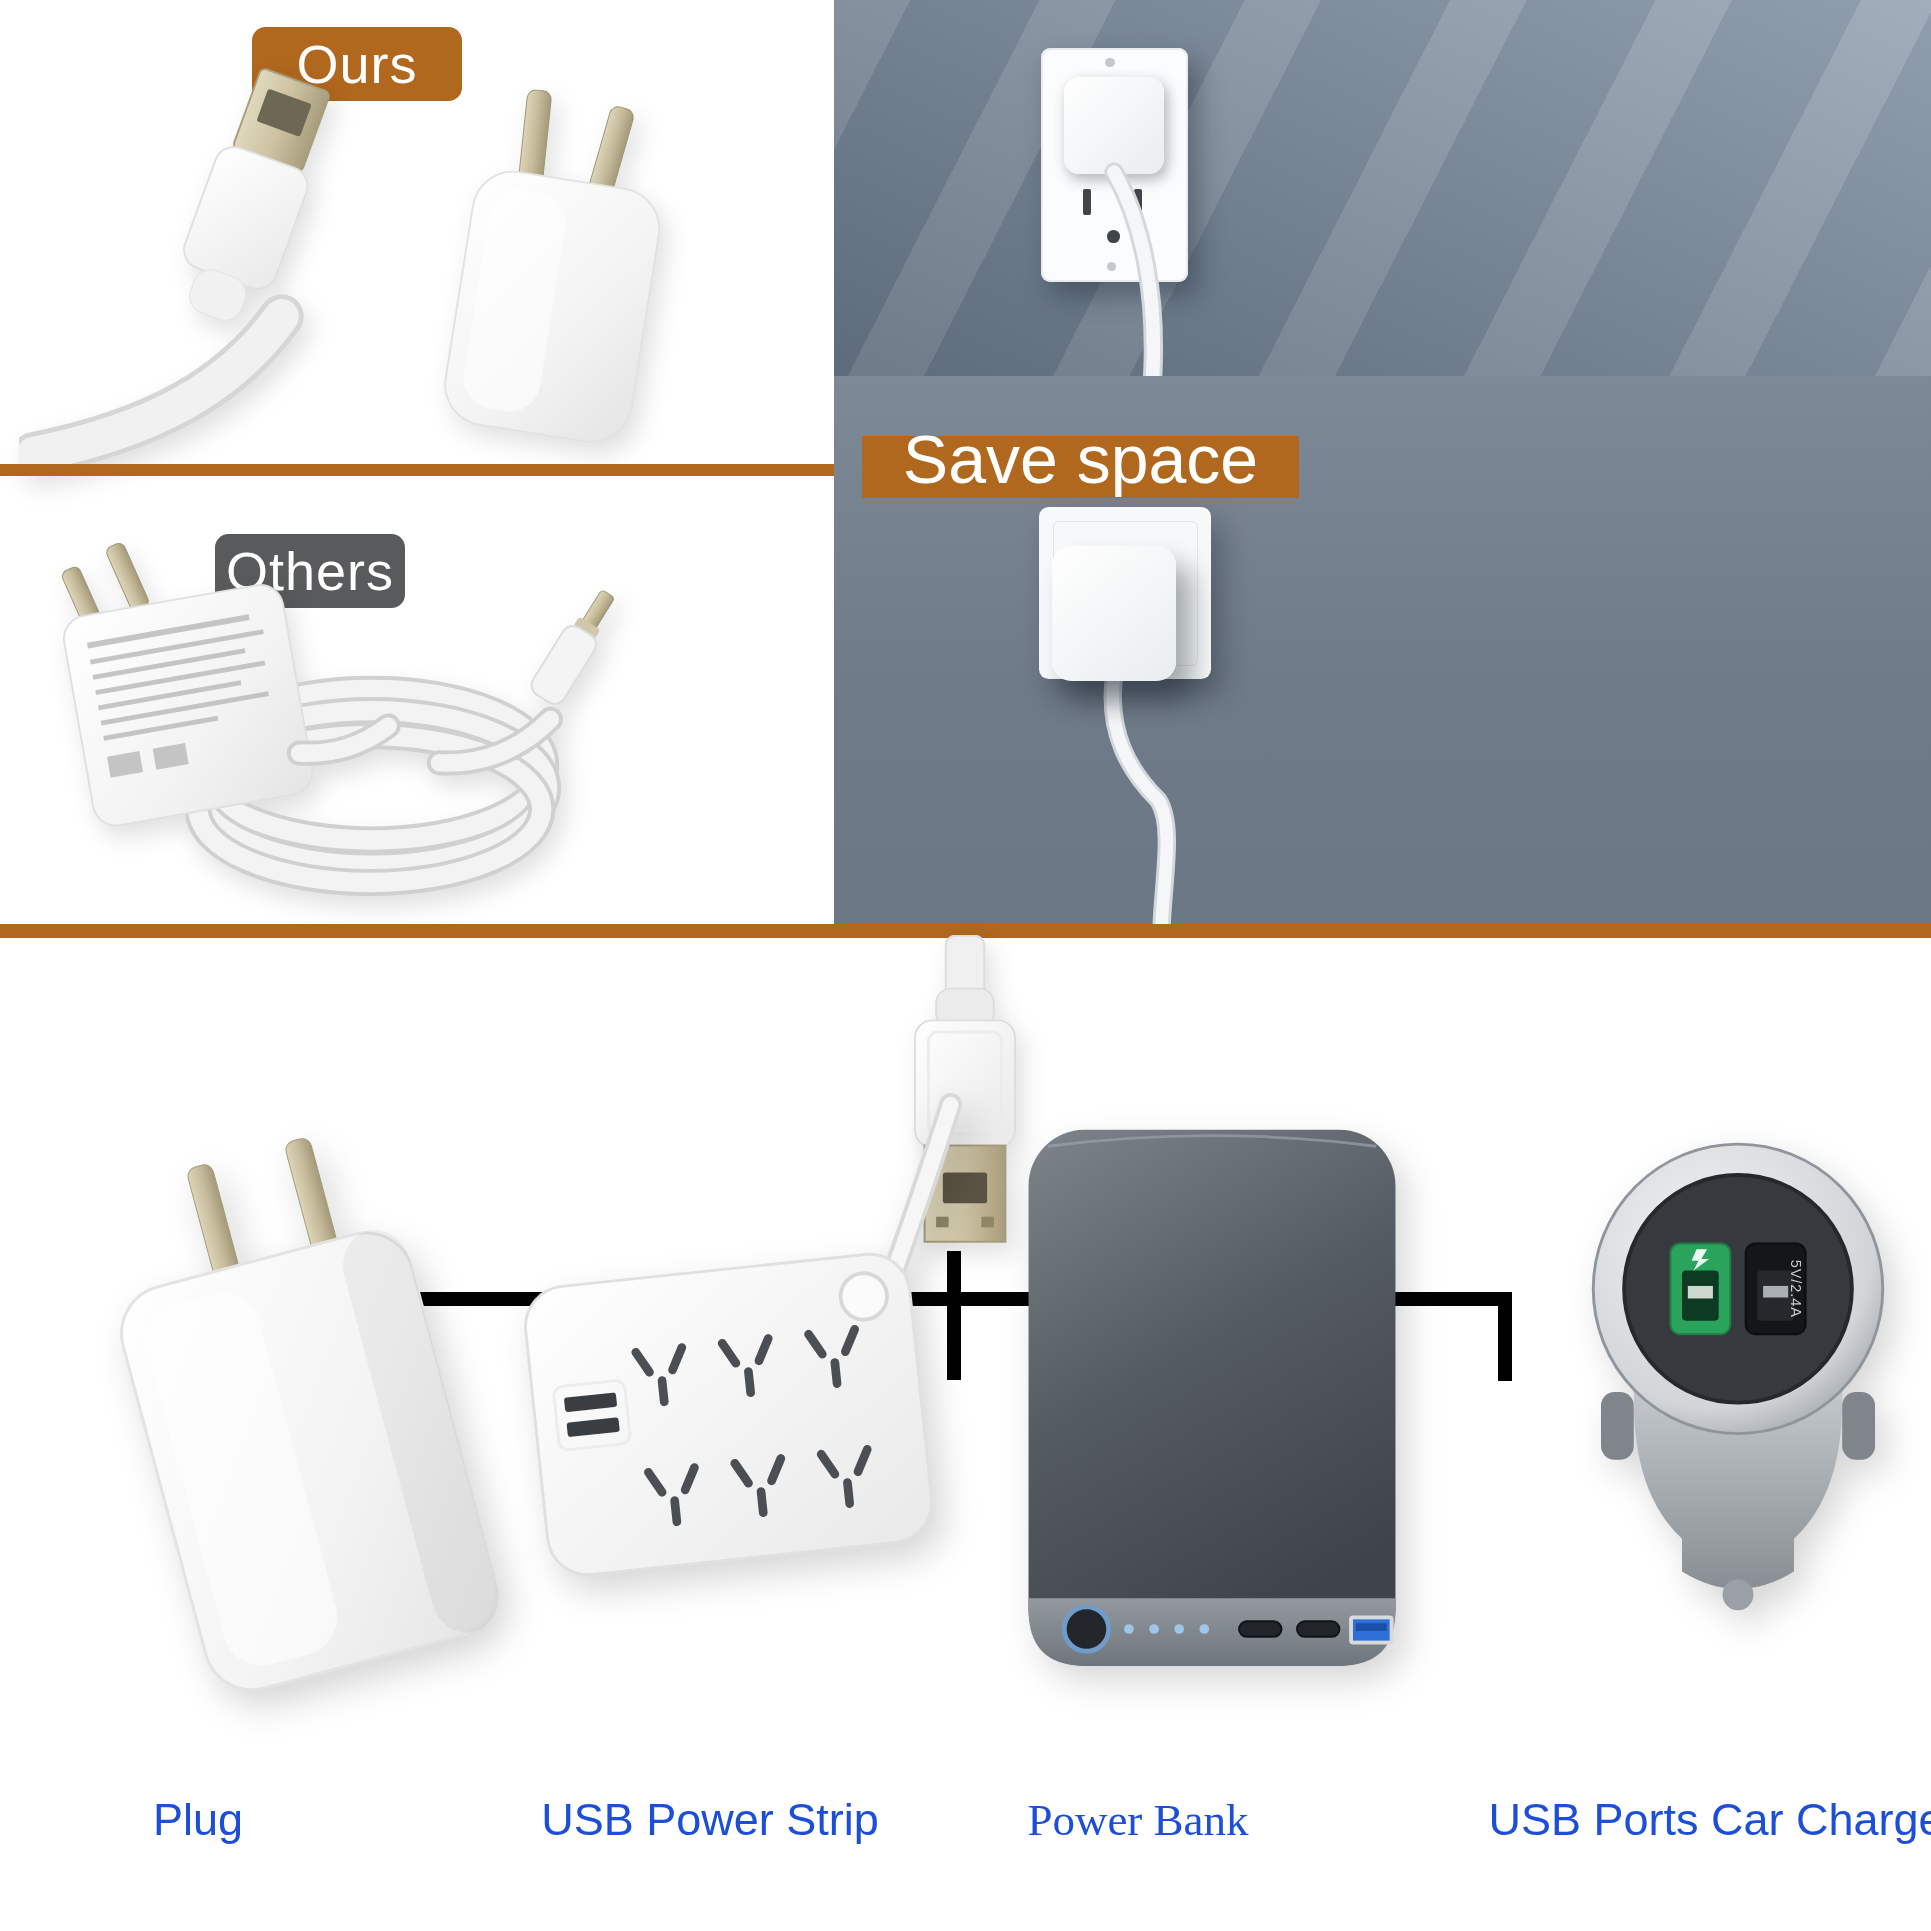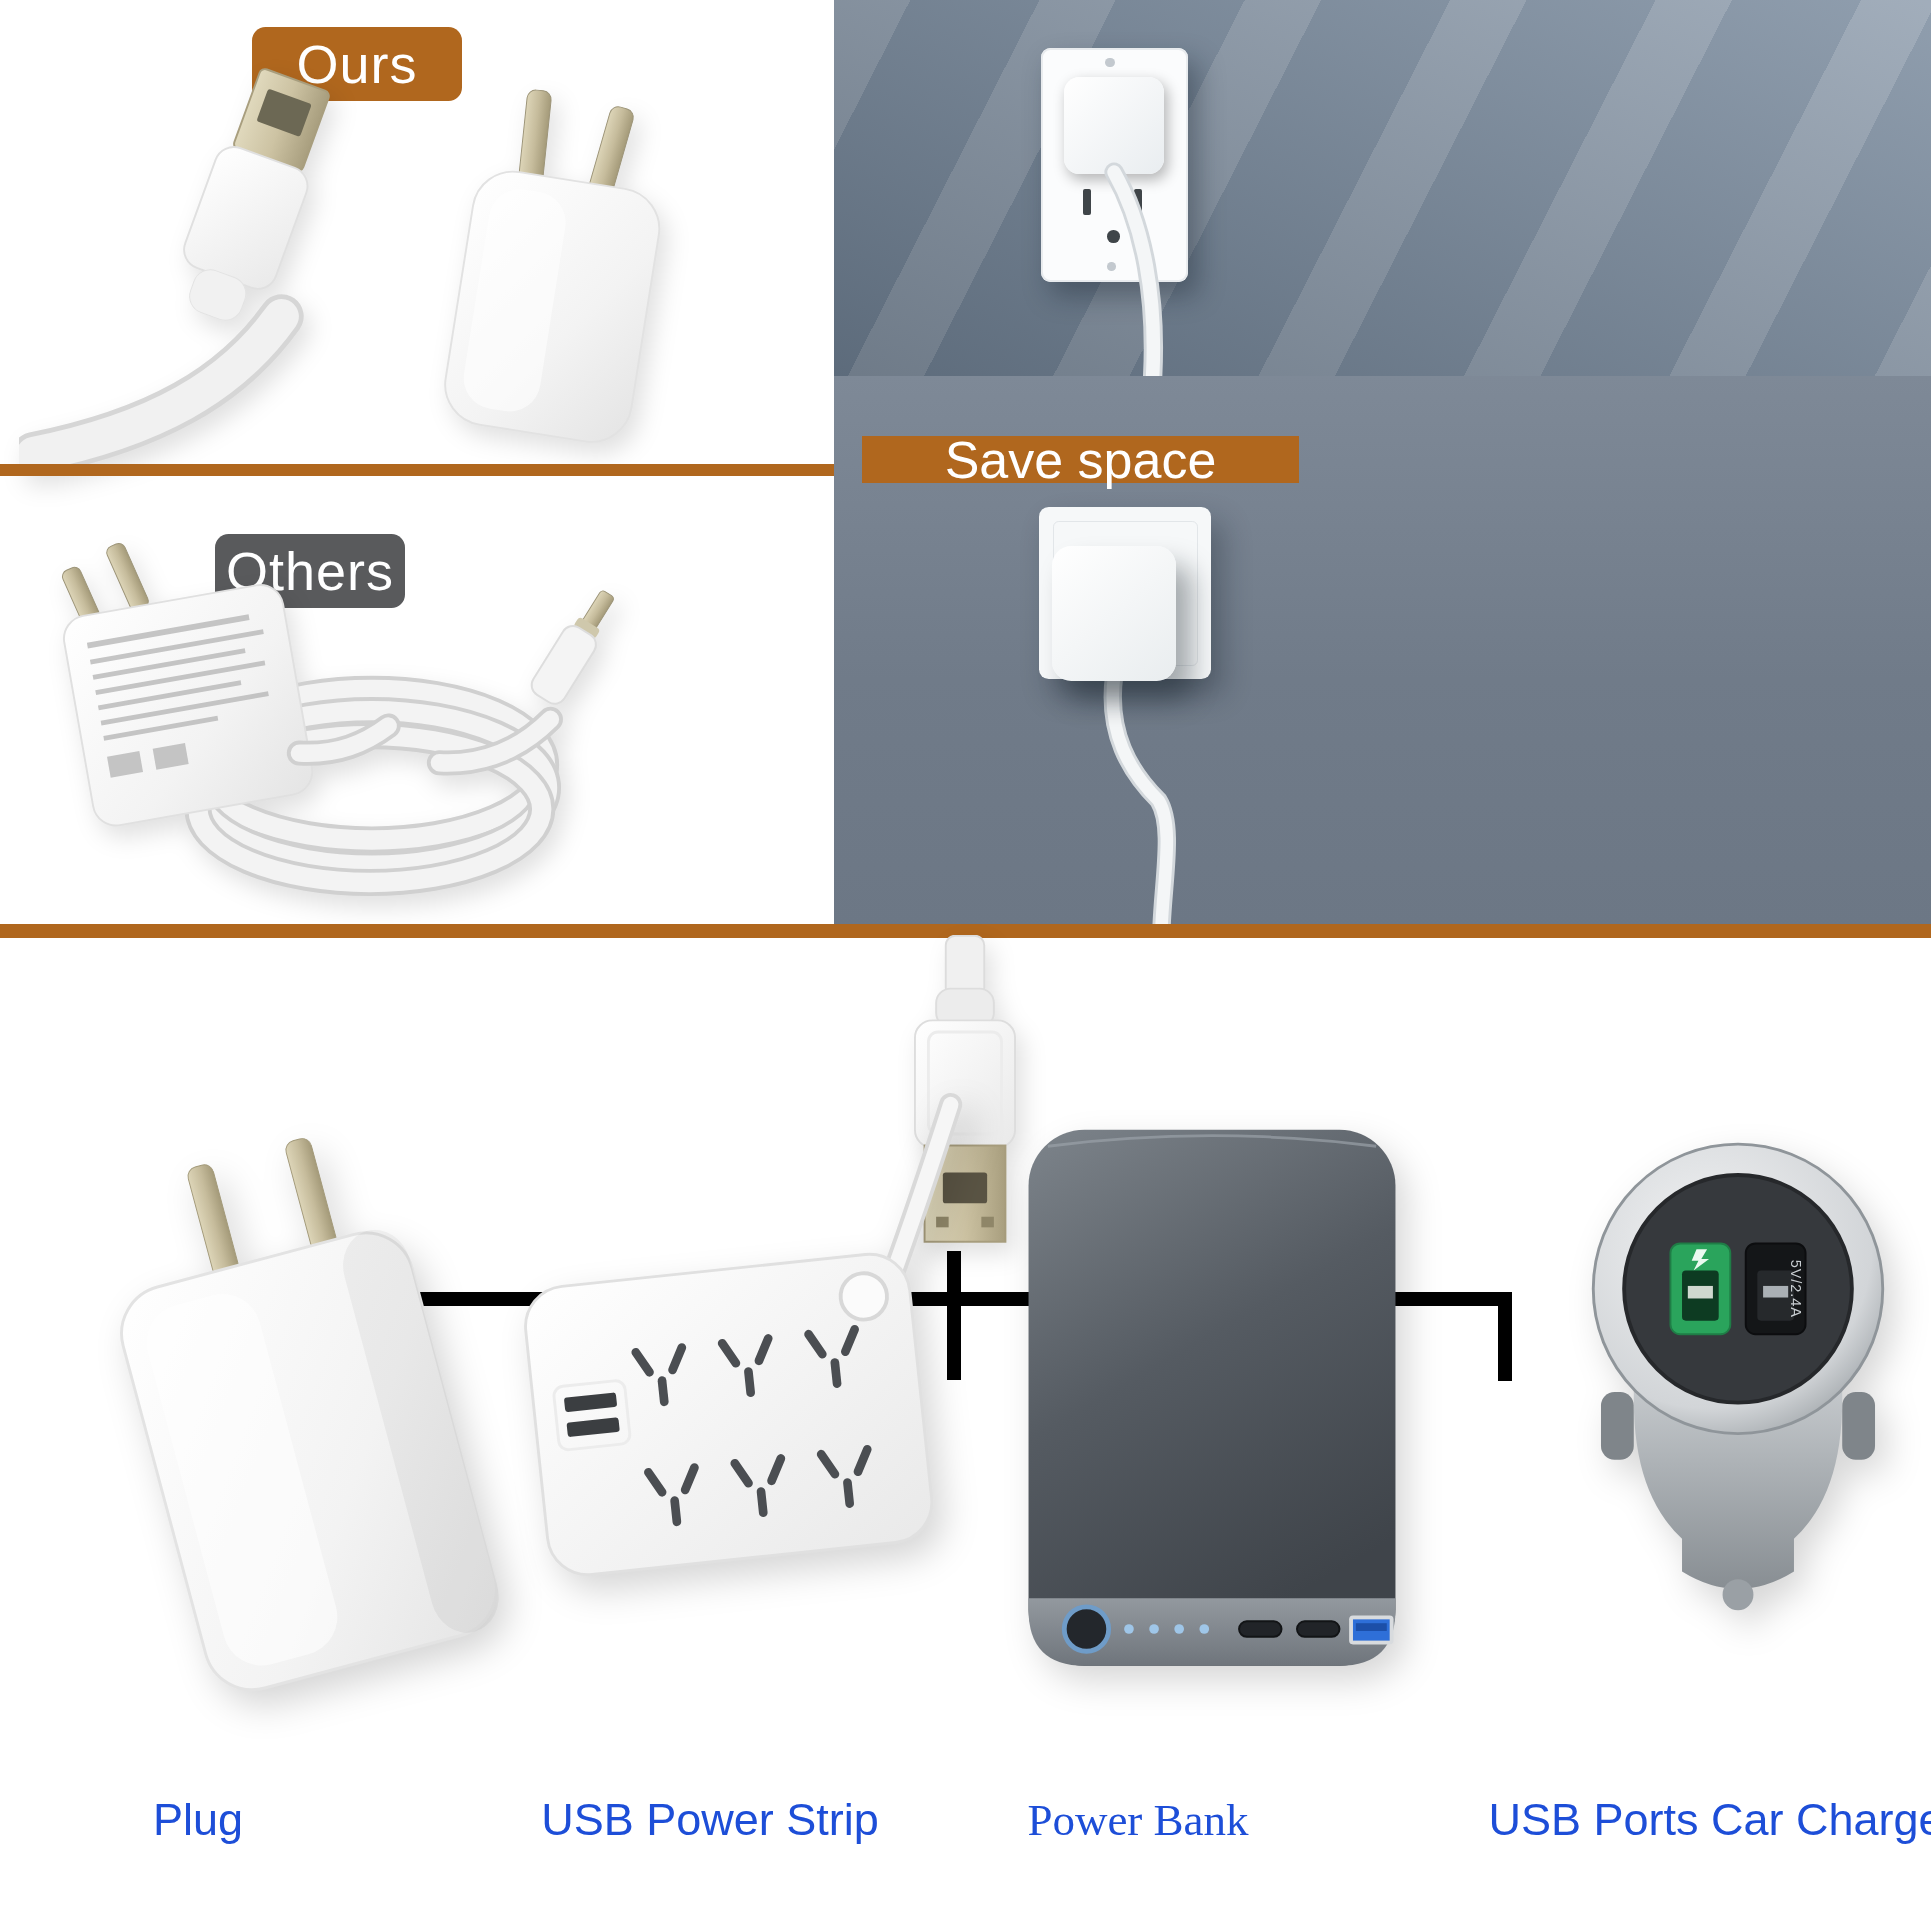--- a/index.html
+++ b/index.html
@@ -6,23 +6,23 @@
   html,body { margin:0; padding:0; }
   body { background:#ffffff; font-family:"Liberation Sans","DejaVu Sans",sans-serif; }
   .canvas { position:relative; width:1931px; height:1931px; background:#ffffff; overflow:hidden; }
   .abs { position:absolute; }
 
   
   .badge { position:absolute; display:flex; align-items:center; justify-content:center;
            color:#fff; font-size:54px; border-radius:13.5px; letter-spacing:1px; }
   .badge-ours   { left:215px; top:27px;  width:210px; height:74px; background:var(--accent-brown,#B0671E);margin-left:37px; }
   .badge-others { left:215px; top:534px; width:190px; height:74px; background:var(--badge-gray,#595A5C); }
-  .banner { position:absolute; left:862px; top:436px; width:437px; height:47px;
-            background:var(--accent-brown,#B0671E); color:#fff; font-size:52px;
-            display:flex; align-items:center; justify-content:center; }
+  .banner { position:absolute; left:862px; top:436px; width:437px; height:62px;
+            background:var(--accent-brown,#B0671E); color:#fff; font-size:68px;
+            display:flex; align-items:flex-end; justify-content:center; }
 
   .divider-left { position:absolute; left:0; top:464px; width:834px; height:11.6px; background:var(--accent-brown,#B0671E); }
   .divider-full { position:absolute; left:0; top:924px; width:1931px; height:13.5px; background:var(--accent-brown,#B0671E); }
 
   
   .photo-top { position:absolute; left:834px; top:0; width:1097px; height:376px; overflow:hidden;
     background:
       linear-gradient(205deg, rgba(255,255,255,.20), rgba(0,0,0,.20)),
       repeating-linear-gradient(117deg, rgba(255,255,255,.16) 0 68px, rgba(255,255,255,0) 68px 183px),
       var(--wall-top,#74869A); }

